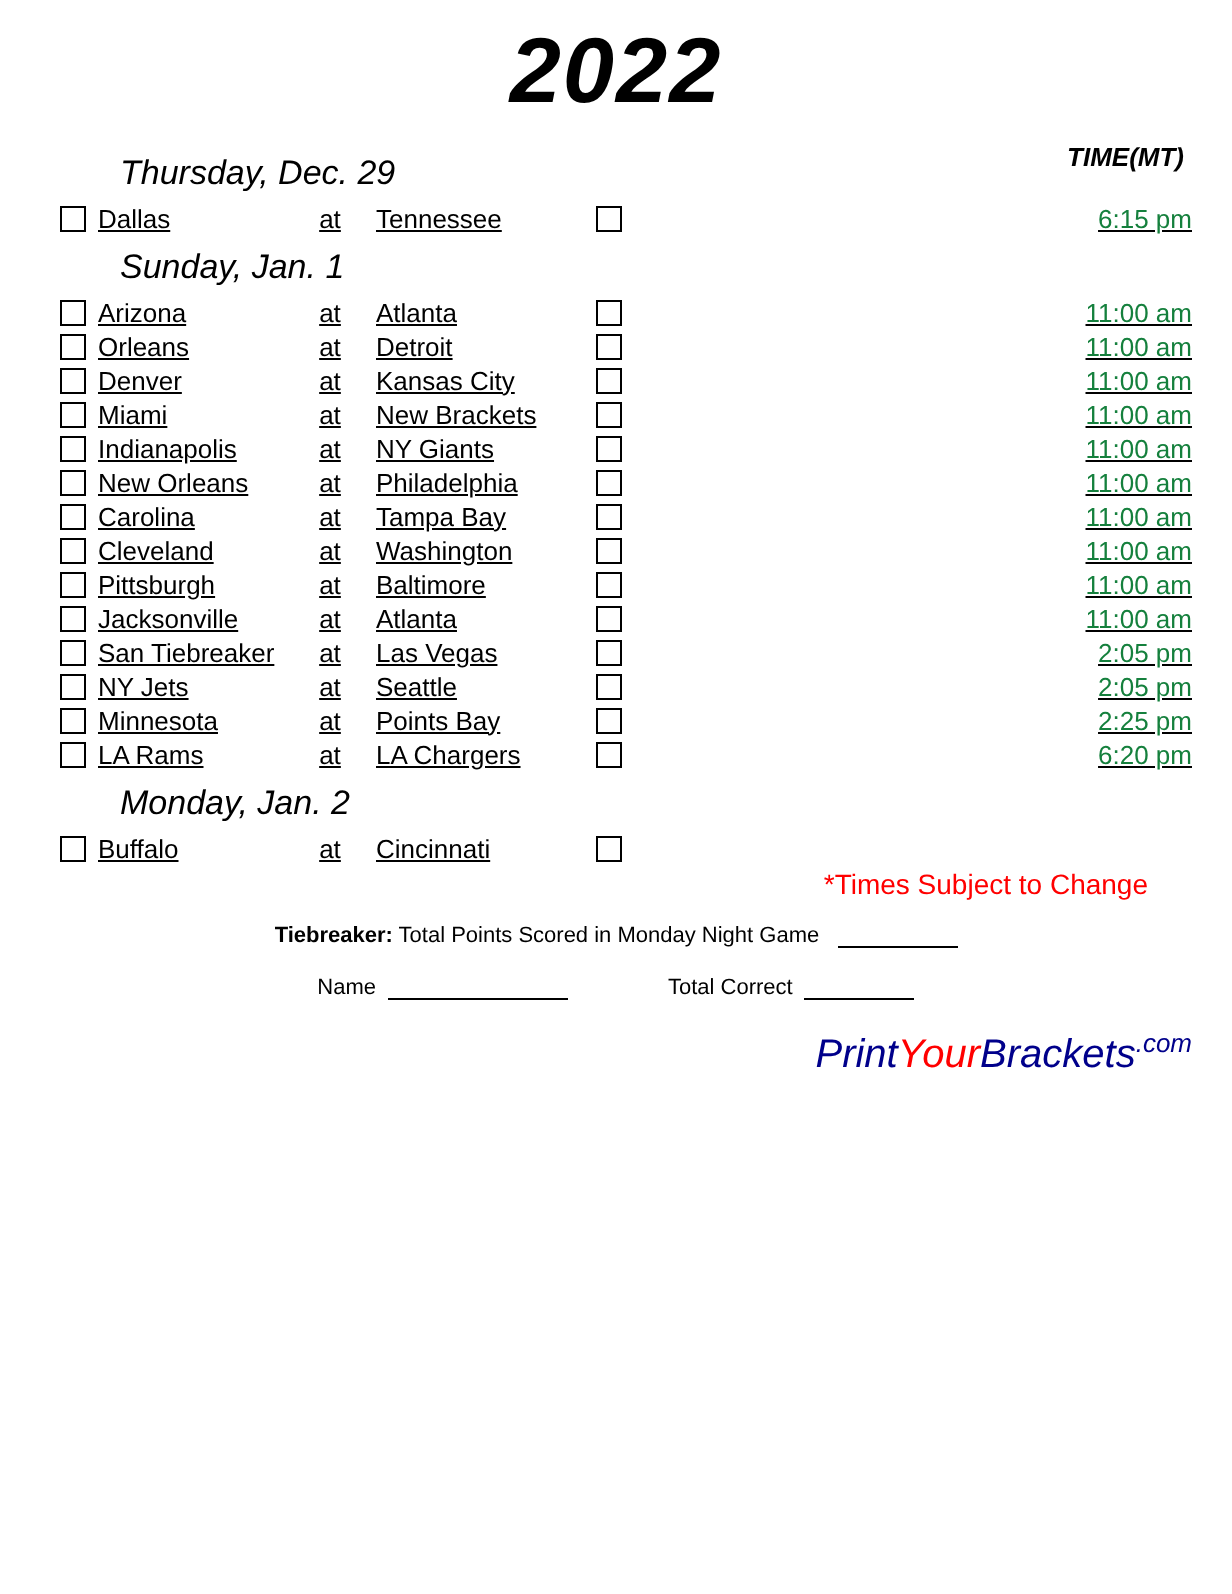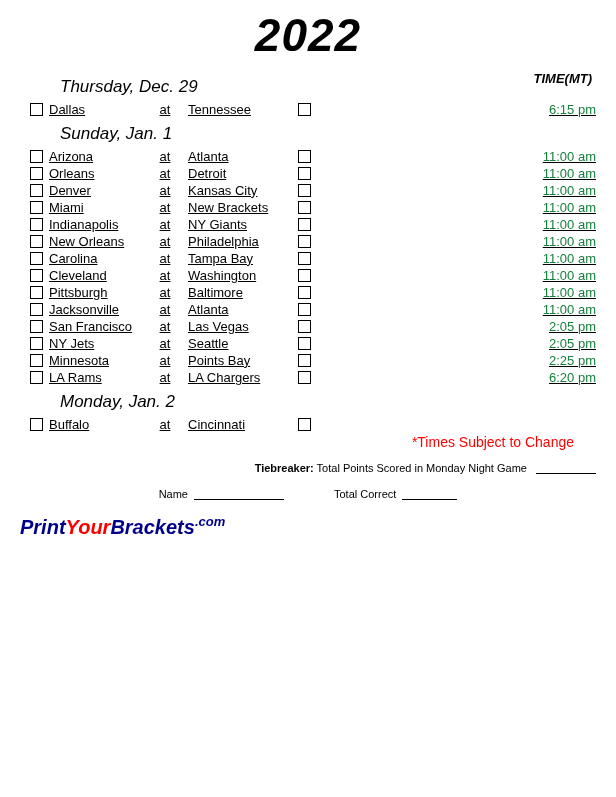--- a/index.html
+++ b/index.html
@@ -79,21 +79,21 @@
       margin-left: 10px;
     }
     .times-note {
       text-align: right;
       font-size: 14px;
       color: red;
       padding-right: 22px;
       margin-top: 1px;
     }
     .tiebreaker-row {
-      text-align: right;
+      text-align: center;
       margin-top: 12px;
       font-size: 11px;
       color: #000;
     }
     .tiebreaker-row .label {
       font-weight: bold;
     }
     .tiebreaker-line {
       display: inline-block;
       width: 60px;
@@ -118,24 +118,24 @@
       display: inline-block;
       width: 90px;
       border-bottom: 1px solid #000;
     }
     .underline-short {
       display: inline-block;
       width: 55px;
       border-bottom: 1px solid #000;
     }
     .footer-brand {
-      text-align: left;
+      text-align: right;
       margin-top: 14px;
       font-size: 20px;
-      font-weight: bold;
+      font-weight: normal;
       color: #00008B;
       font-style: italic;
     }
     .footer-brand .your {
       color: red;
     }
     .footer-brand .com {
       font-size: 13px;
       vertical-align: super;
     }
@@ -250,21 +250,21 @@
         <div class="checkbox"></div>
         <span class="team-away">Jacksonville</span>
         <span class="at-text">at</span>
         <span class="team-home">Atlanta</span>
         <div class="checkbox-right"></div>
         <span class="game-time">11:00 am</span>
       </div>
 
       <div class="game-row">
         <div class="checkbox"></div>
-        <span class="team-away">San Francisco</span>
+        <span class="team-away">San Tiebreaker</span>
         <span class="at-text">at</span>
         <span class="team-home">Las Vegas</span>
         <div class="checkbox-right"></div>
         <span class="game-time">2:05 pm</span>
       </div>
 
       <div class="game-row">
         <div class="checkbox"></div>
         <span class="team-away">NY Jets</span>
         <span class="at-text">at</span>

